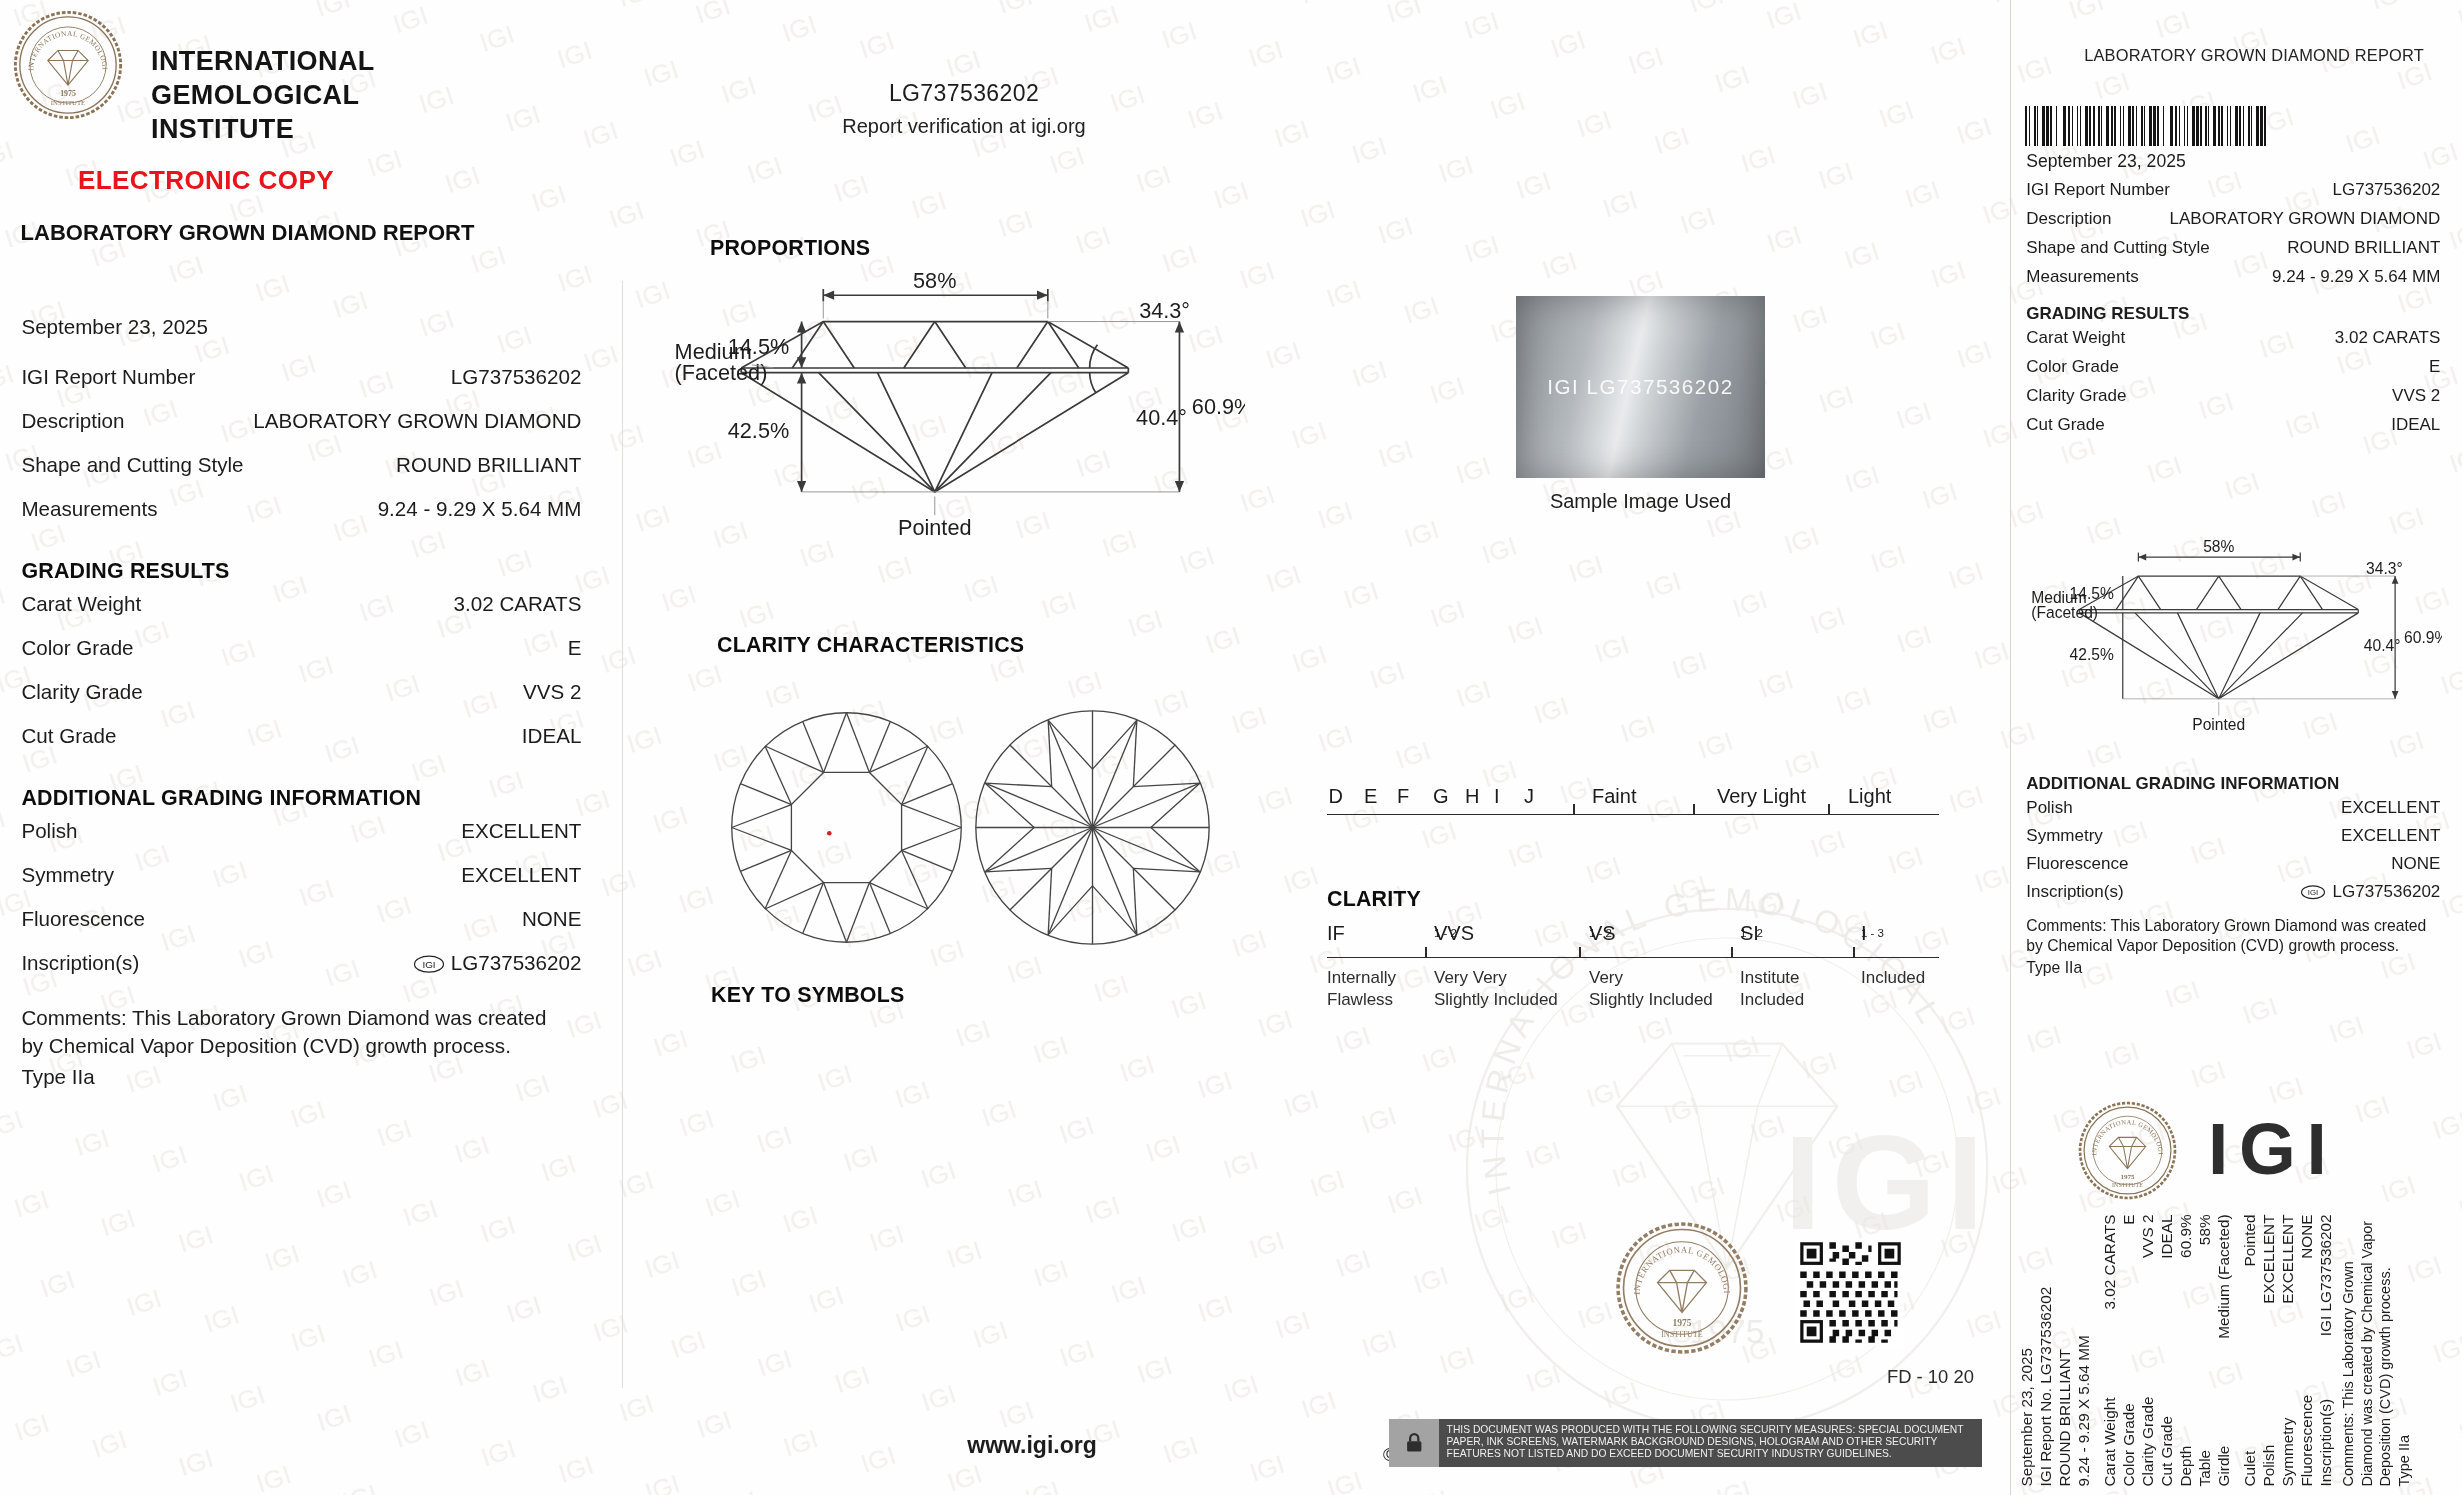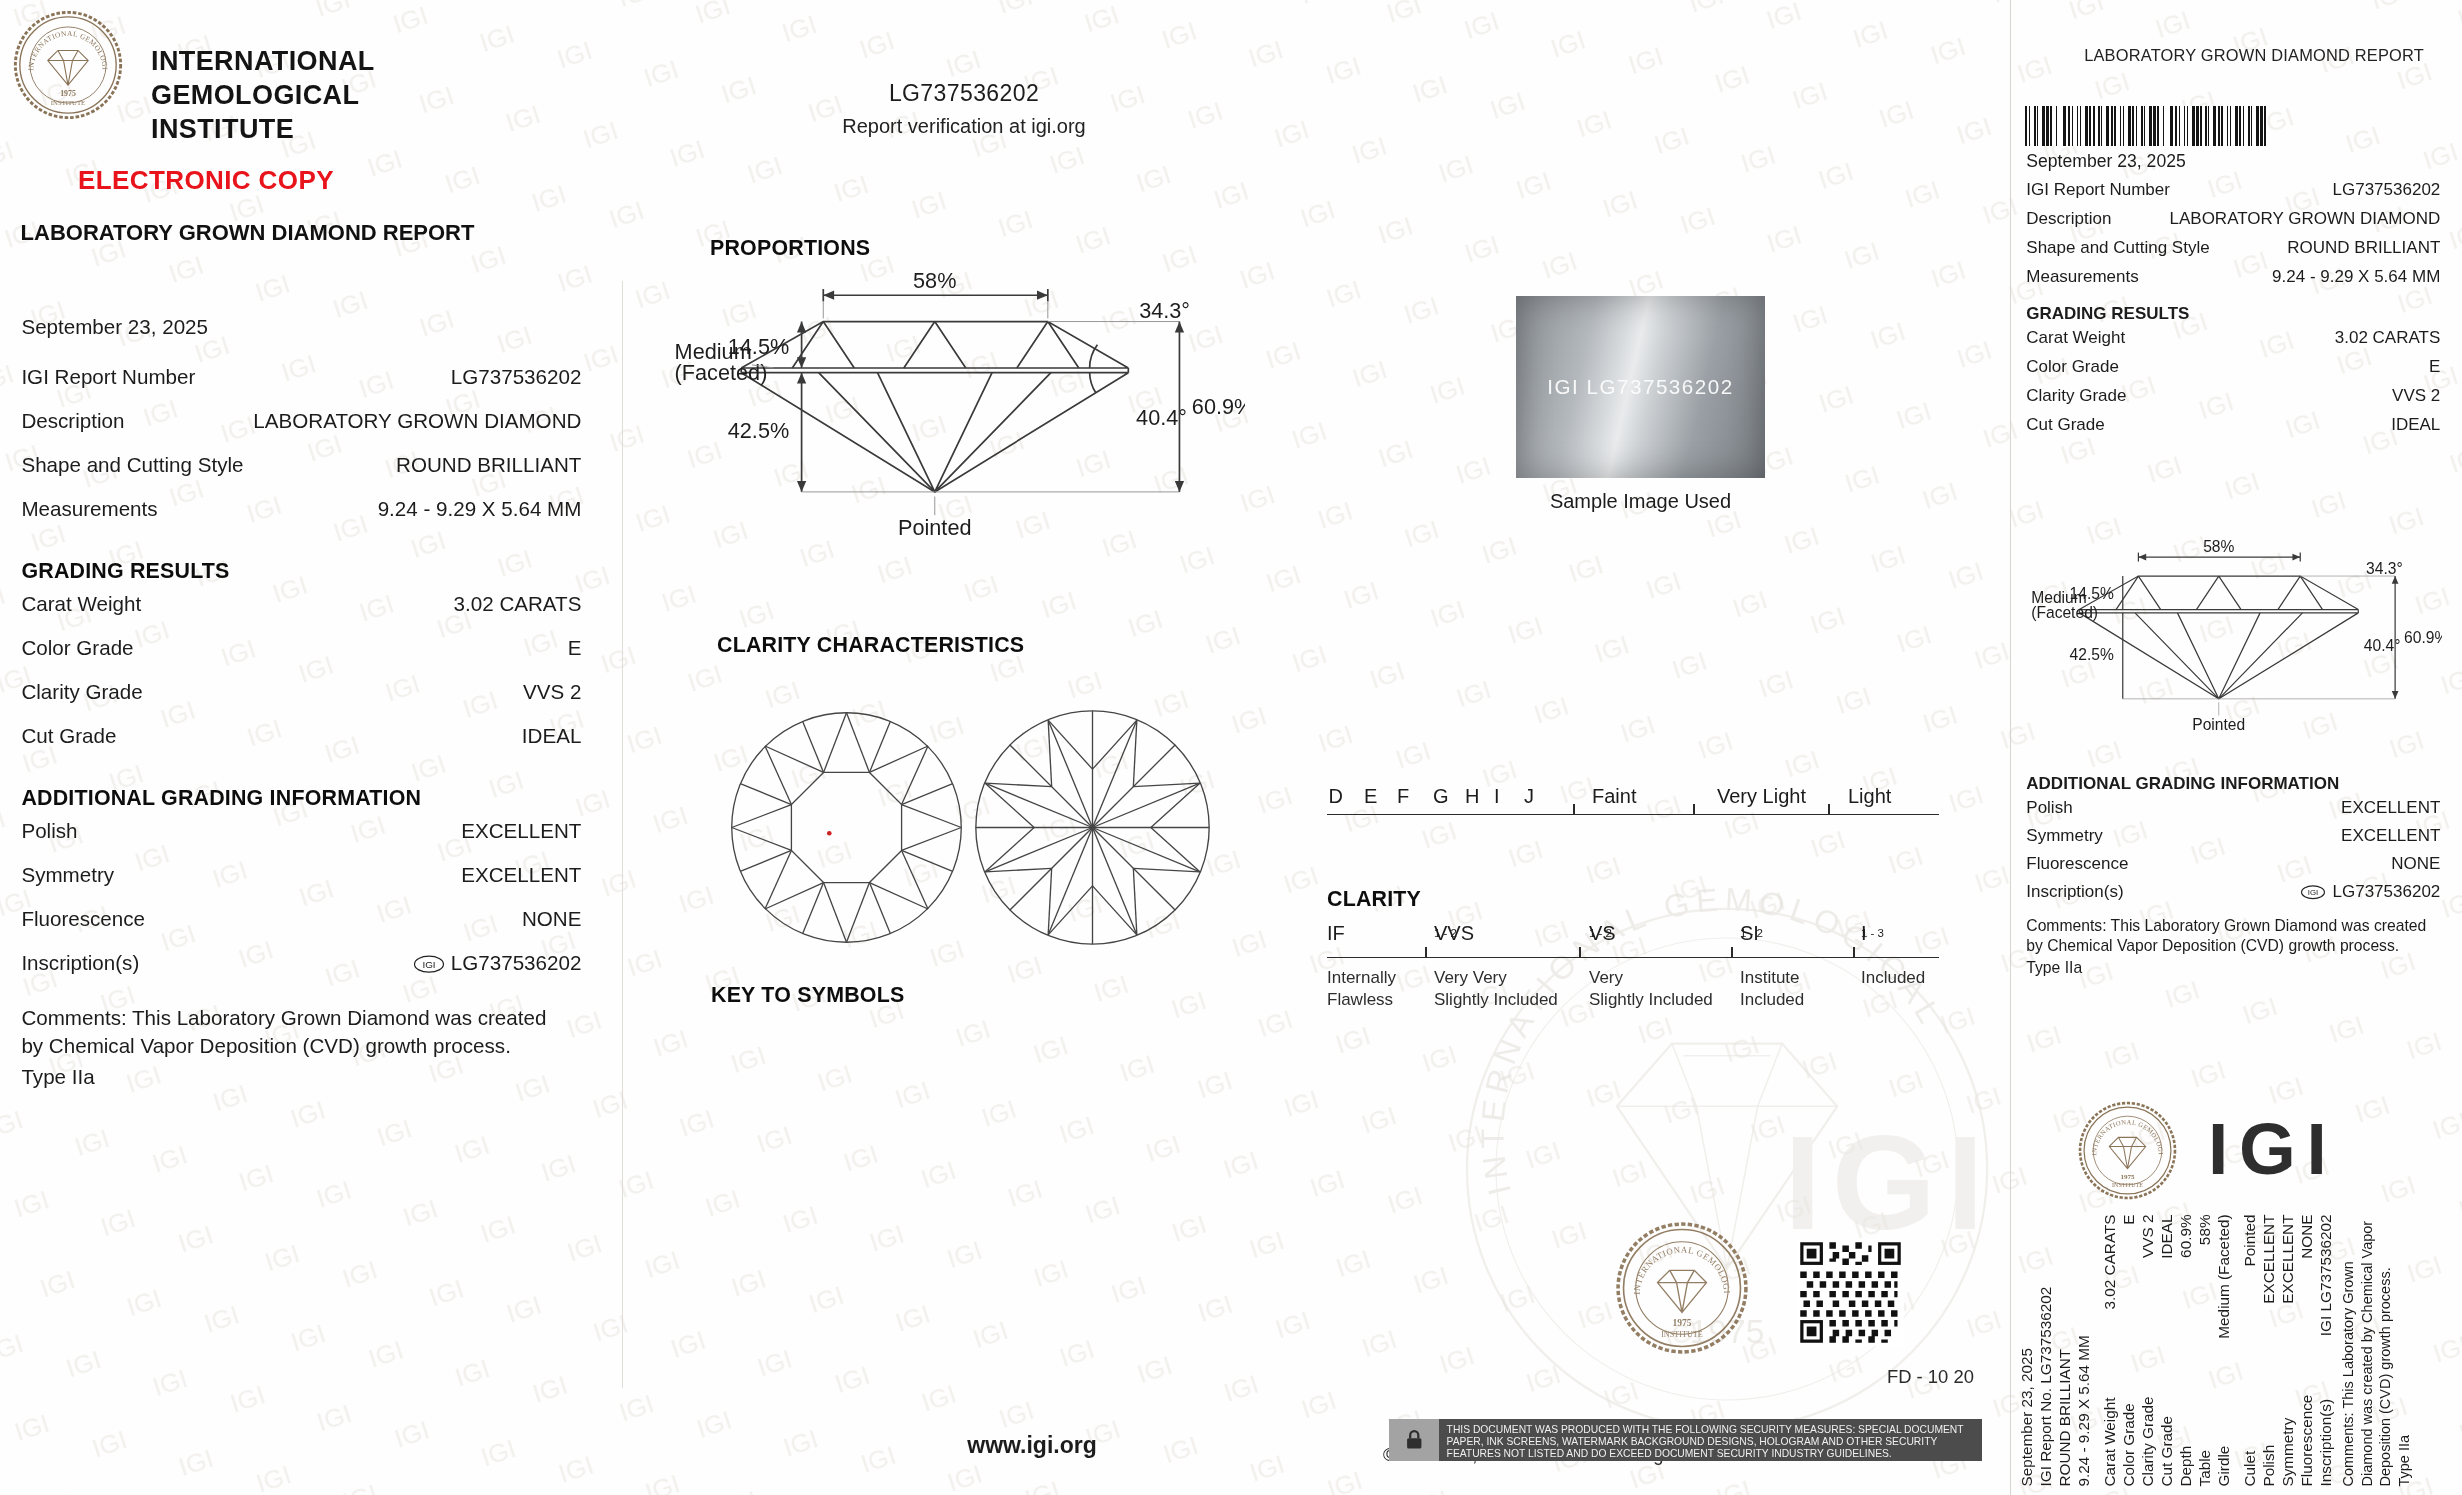--- a/index.html
+++ b/index.html
@@ -53,21 +53,21 @@
   .scale-row { position:relative; height:37px; margin-top:12.2px; border-bottom:1.5px solid #2b2b2b; width:612px; }
   .scale-row span { position:absolute; bottom:6.1px; font-size:20px; }
   .tick { position:absolute; bottom:0; width:1.5px; height:10px; background:#2b2b2b; }
   .grade sup { font-size:11.5px; position:relative; top:-1.5px; letter-spacing:0; }
   .desc-row { position:relative; margin-top:9.2px; height:69px; }
   .desc-row div { position:absolute; font-size:17px; line-height:21.4px; color:#2e2e2e; width:153px; }
 
   .copyright { font-size:18.4px; color:#2a2a2a; }
 
   
-  .secbar { display:flex; width:593px; height:42px; background:#4c4c4c; align-items:stretch; }
+  .secbar { display:flex; width:593px; height:48px; background:#4c4c4c; align-items:stretch; }
   .secbar .icon-box { width:50px; background:#a3a3a3; display:flex; align-items:center; justify-content:center; }
   .secbar .sectext { flex:1; color:#f0f0f0; font-size:10.3px; line-height:12.2px; padding:4.6px 7.6px; text-transform:uppercase; }
 
   
   .stub { position:absolute; left:2010px; top:0; width:452px; height:1495px; border-left:1.5px solid #d8d4cf; z-index:2; }
   .stub-h { position:absolute; top:46px; right:38px; font-size:16.4px; color:#222; letter-spacing:0.2px; }
   .barcode { position:absolute; left:13.8px; top:106px; width:242px; height:40px;
     background:repeating-linear-gradient(90deg,#141414 0 2.3px,#fff 2.3px 3.8px,#141414 3.8px 5.4px,#fff 5.4px 9.2px,#141414 9.2px 10.7px,#fff 10.7px 12.2px,#141414 12.2px 13px,#fff 13px 17px,#141414 17px 20px,#fff 20px 21.4px); }
   .stub-date { position:absolute; left:15.3px; top:151px; font-size:17.6px; }
   .skv { display:flex; justify-content:space-between; align-items:baseline; height:29px; font-size:17px; }

